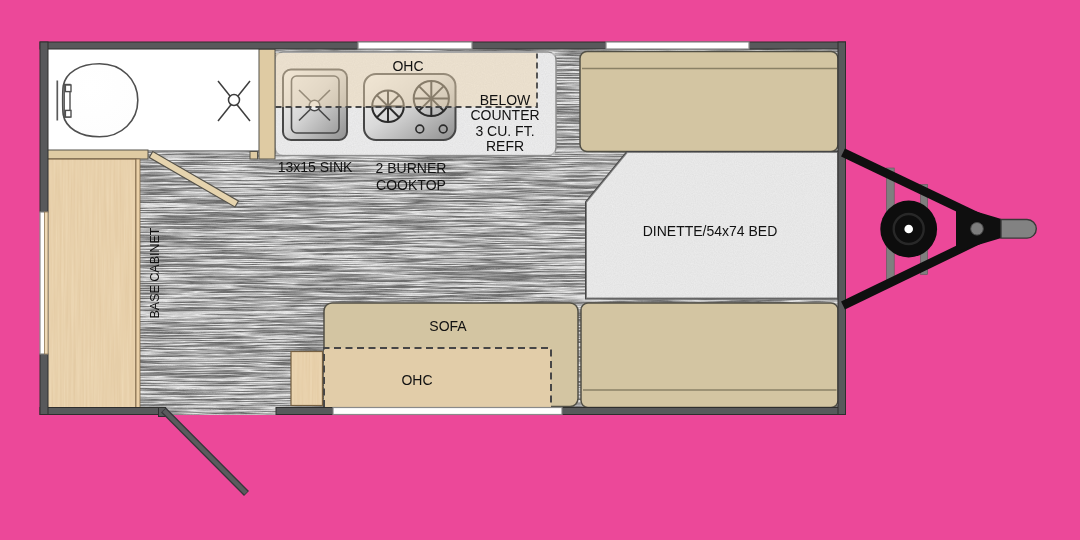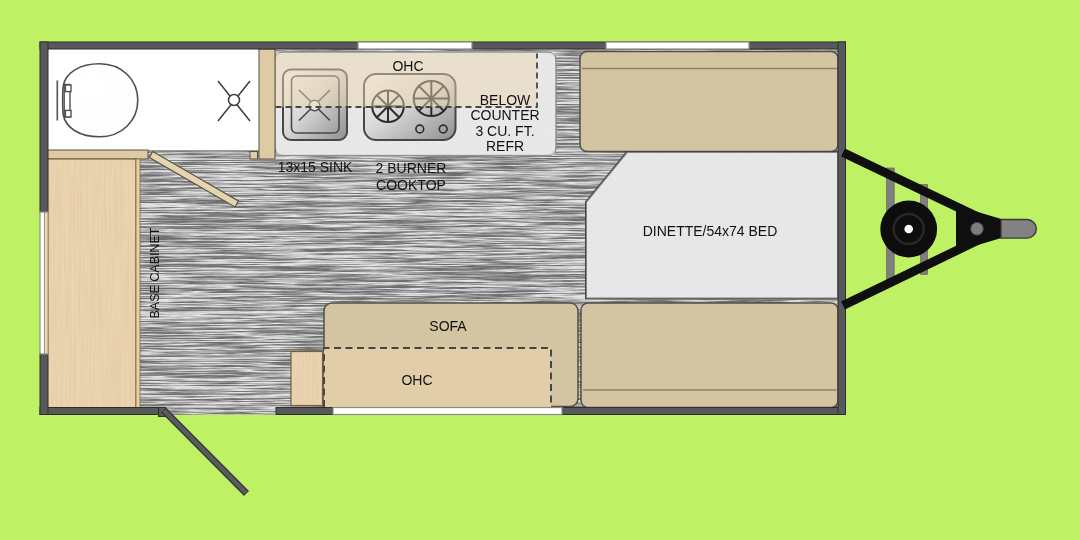--- a/index.html
+++ b/index.html
@@ -1,16 +1,16 @@
 <!DOCTYPE html>
 <html><head>
 <meta charset="utf-8">
 <style>
   html,body{margin:0;padding:0;background:#ffffff;}
-  #stage{position:relative;width:1080px;height:540px;background:#bef264;overflow:hidden;}
+  #stage{position:relative;width:1080px;height:540px;background:#ec4899;overflow:hidden;}
   svg{display:block;}
   text{font-family:"Liberation Sans", sans-serif;fill:#111111;}
 </style>
 </head>
 <body>
 <div id="stage">
 <svg width="1080" height="540" viewBox="0 0 1080 540" xmlns="http://www.w3.org/2000/svg">
 <defs>
   <filter id="floorF" x="0" y="0" width="100%" height="100%" color-interpolation-filters="sRGB">
     <feTurbulence type="fractalNoise" baseFrequency="0.0075 0.6" numOctaves="5" seed="11" result="n"></feTurbulence>

